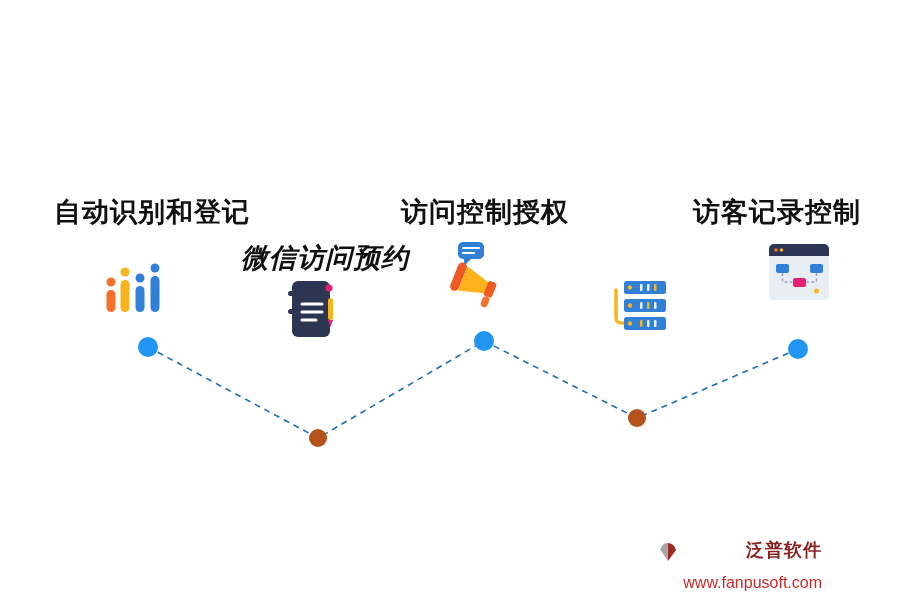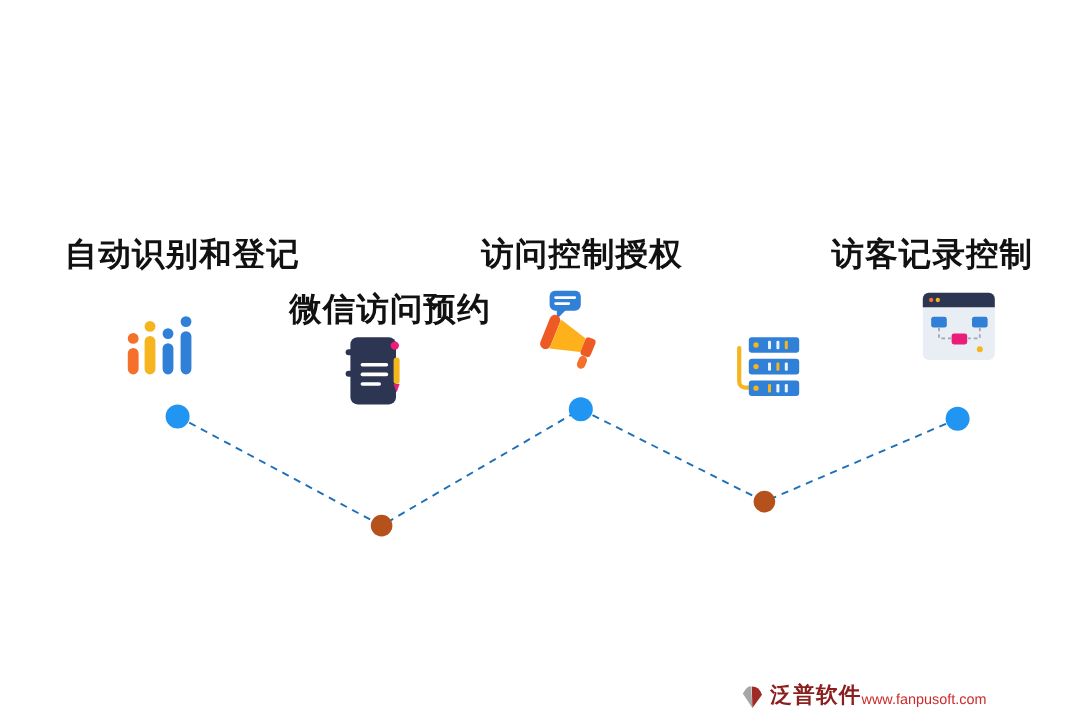--- a/index.html
+++ b/index.html
@@ -24,32 +24,32 @@
   }
   .icon { position: absolute; }
   .brand {
     position: absolute;
     right: 14px;
     bottom: 8px;
     display: flex;
     align-items: flex-start;
     gap: 4px;
   }
-  .brand-text { display: flex; flex-direction: row; align-items: flex-end; }
+  .brand-text { display: flex; flex-direction: column; align-items: flex-end; }
   .brand-name {
     font-weight: bold;
     font-size: 18px;
     color: #8a1f1f;
     letter-spacing: 1px;
     line-height: 1.1;
   }
   .brand-url {
-    font-size: 12px;
+    font-size: 16px;
     color: #cc2a2a;
-    margin-top: 2px;
+    margin-top: 13px;
   }
 </style>
 </head>
 <body>
 
 <div class="canvas">
 
   <svg class="zigzag" viewBox="0 0 900 600" xmlns="http://www.w3.org/2000/svg">
       <polyline points="148,347 318,438 484,341 637,418 798,349" fill="none" stroke="#1e6fb8" stroke-width="1.6" stroke-dasharray="6 5"></polyline>
       <circle cx="148" cy="347" r="10" fill="#2095f2"></circle>
@@ -64,21 +64,21 @@
     <circle cx="9" cy="20" r="4.5" fill="#f4702b"></circle>
     <rect x="4.5" y="28" width="9" height="22" rx="4.5" fill="#f4702b"></rect>
     <circle cx="23" cy="10" r="4.5" fill="#f6b51f"></circle>
     <rect x="18.5" y="18" width="9" height="32" rx="4.5" fill="#f6b51f"></rect>
     <circle cx="38" cy="16" r="4.5" fill="#2f80d6"></circle>
     <rect x="33.5" y="24" width="9" height="26" rx="4.5" fill="#2f80d6"></rect>
     <circle cx="53" cy="6" r="4.5" fill="#2f80d6"></circle>
     <rect x="48.5" y="14" width="9" height="36" rx="4.5" fill="#2f80d6"></rect>
   </svg>
 
-  <div class="feature-label" style="left:205px; top:240px;">微信访问预约</div>
+  <div class="feature-label" style="left:205px; top:240px;font-style:italic;">微信访问预约</div>
   <svg class="icon" style="left:286px; top:276px;" width="52" height="64" viewBox="0 0 52 64" xmlns="http://www.w3.org/2000/svg">
     <rect x="2" y="15" width="10" height="5" rx="2.5" fill="#2c3653"></rect>
     <rect x="2" y="33" width="10" height="5" rx="2.5" fill="#2c3653"></rect>
     <rect x="6" y="5" width="38" height="56" rx="6" fill="#2c3653"></rect>
     <line x1="16" y1="28" x2="36" y2="28" stroke="#ffffff" stroke-width="3" stroke-linecap="round"></line>
     <line x1="16" y1="36" x2="36" y2="36" stroke="#ffffff" stroke-width="3" stroke-linecap="round"></line>
     <line x1="16" y1="44" x2="30" y2="44" stroke="#ffffff" stroke-width="3" stroke-linecap="round"></line>
     <circle cx="43" cy="12" r="3.5" fill="#ea1e79"></circle>
     <rect x="42" y="22" width="5" height="22" rx="2.5" fill="#f6b51f"></rect>
     <polygon points="42,44 47,44 44.5,51" fill="#ea1e79"></polygon>

